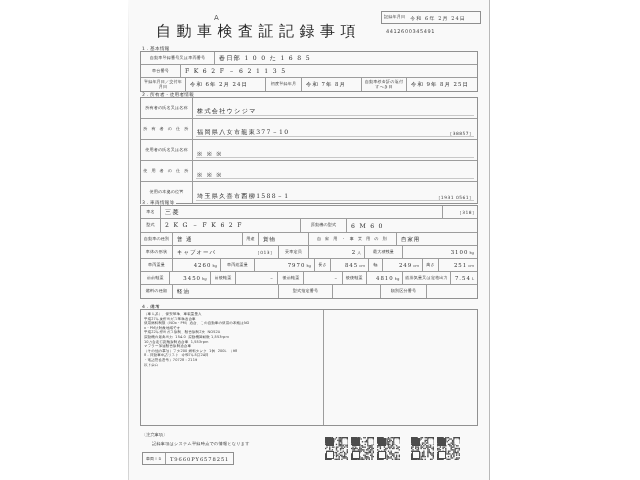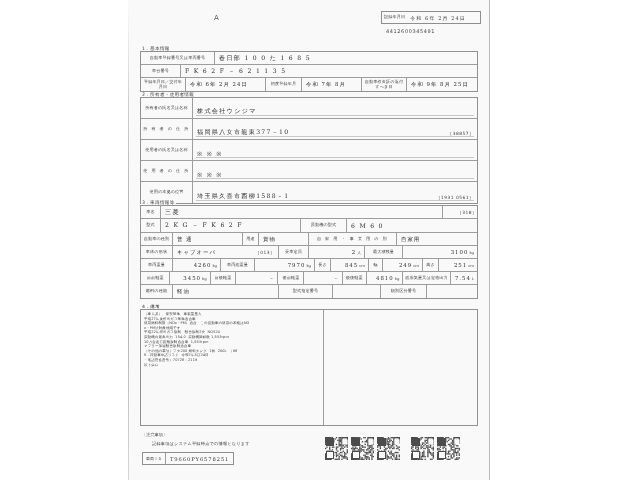--- a/index.html
+++ b/index.html
@@ -131,20 +131,21 @@
   .qr:after{left:1px;bottom:1px;}
   .qr:before{}
 </style>
 </head>
 <body>
 
 <div id="page">
   <div id="sheet" class="blur">
 
     <div class="mark-a">A</div>
+    <div class="doc-title">自動車検査証記録事項</div>
 
     <div class="issue-box">
       <div class="lab">記録年月日</div>
       <div class="val">令和    6年   2月 24日</div>
     </div>
     <div class="doc-no">4412600345491</div>
 
     <div class="sect-title" style="left:13px;top:46px;">1．基本情報</div>
     <div class="sect" style="top:51px;">
 

